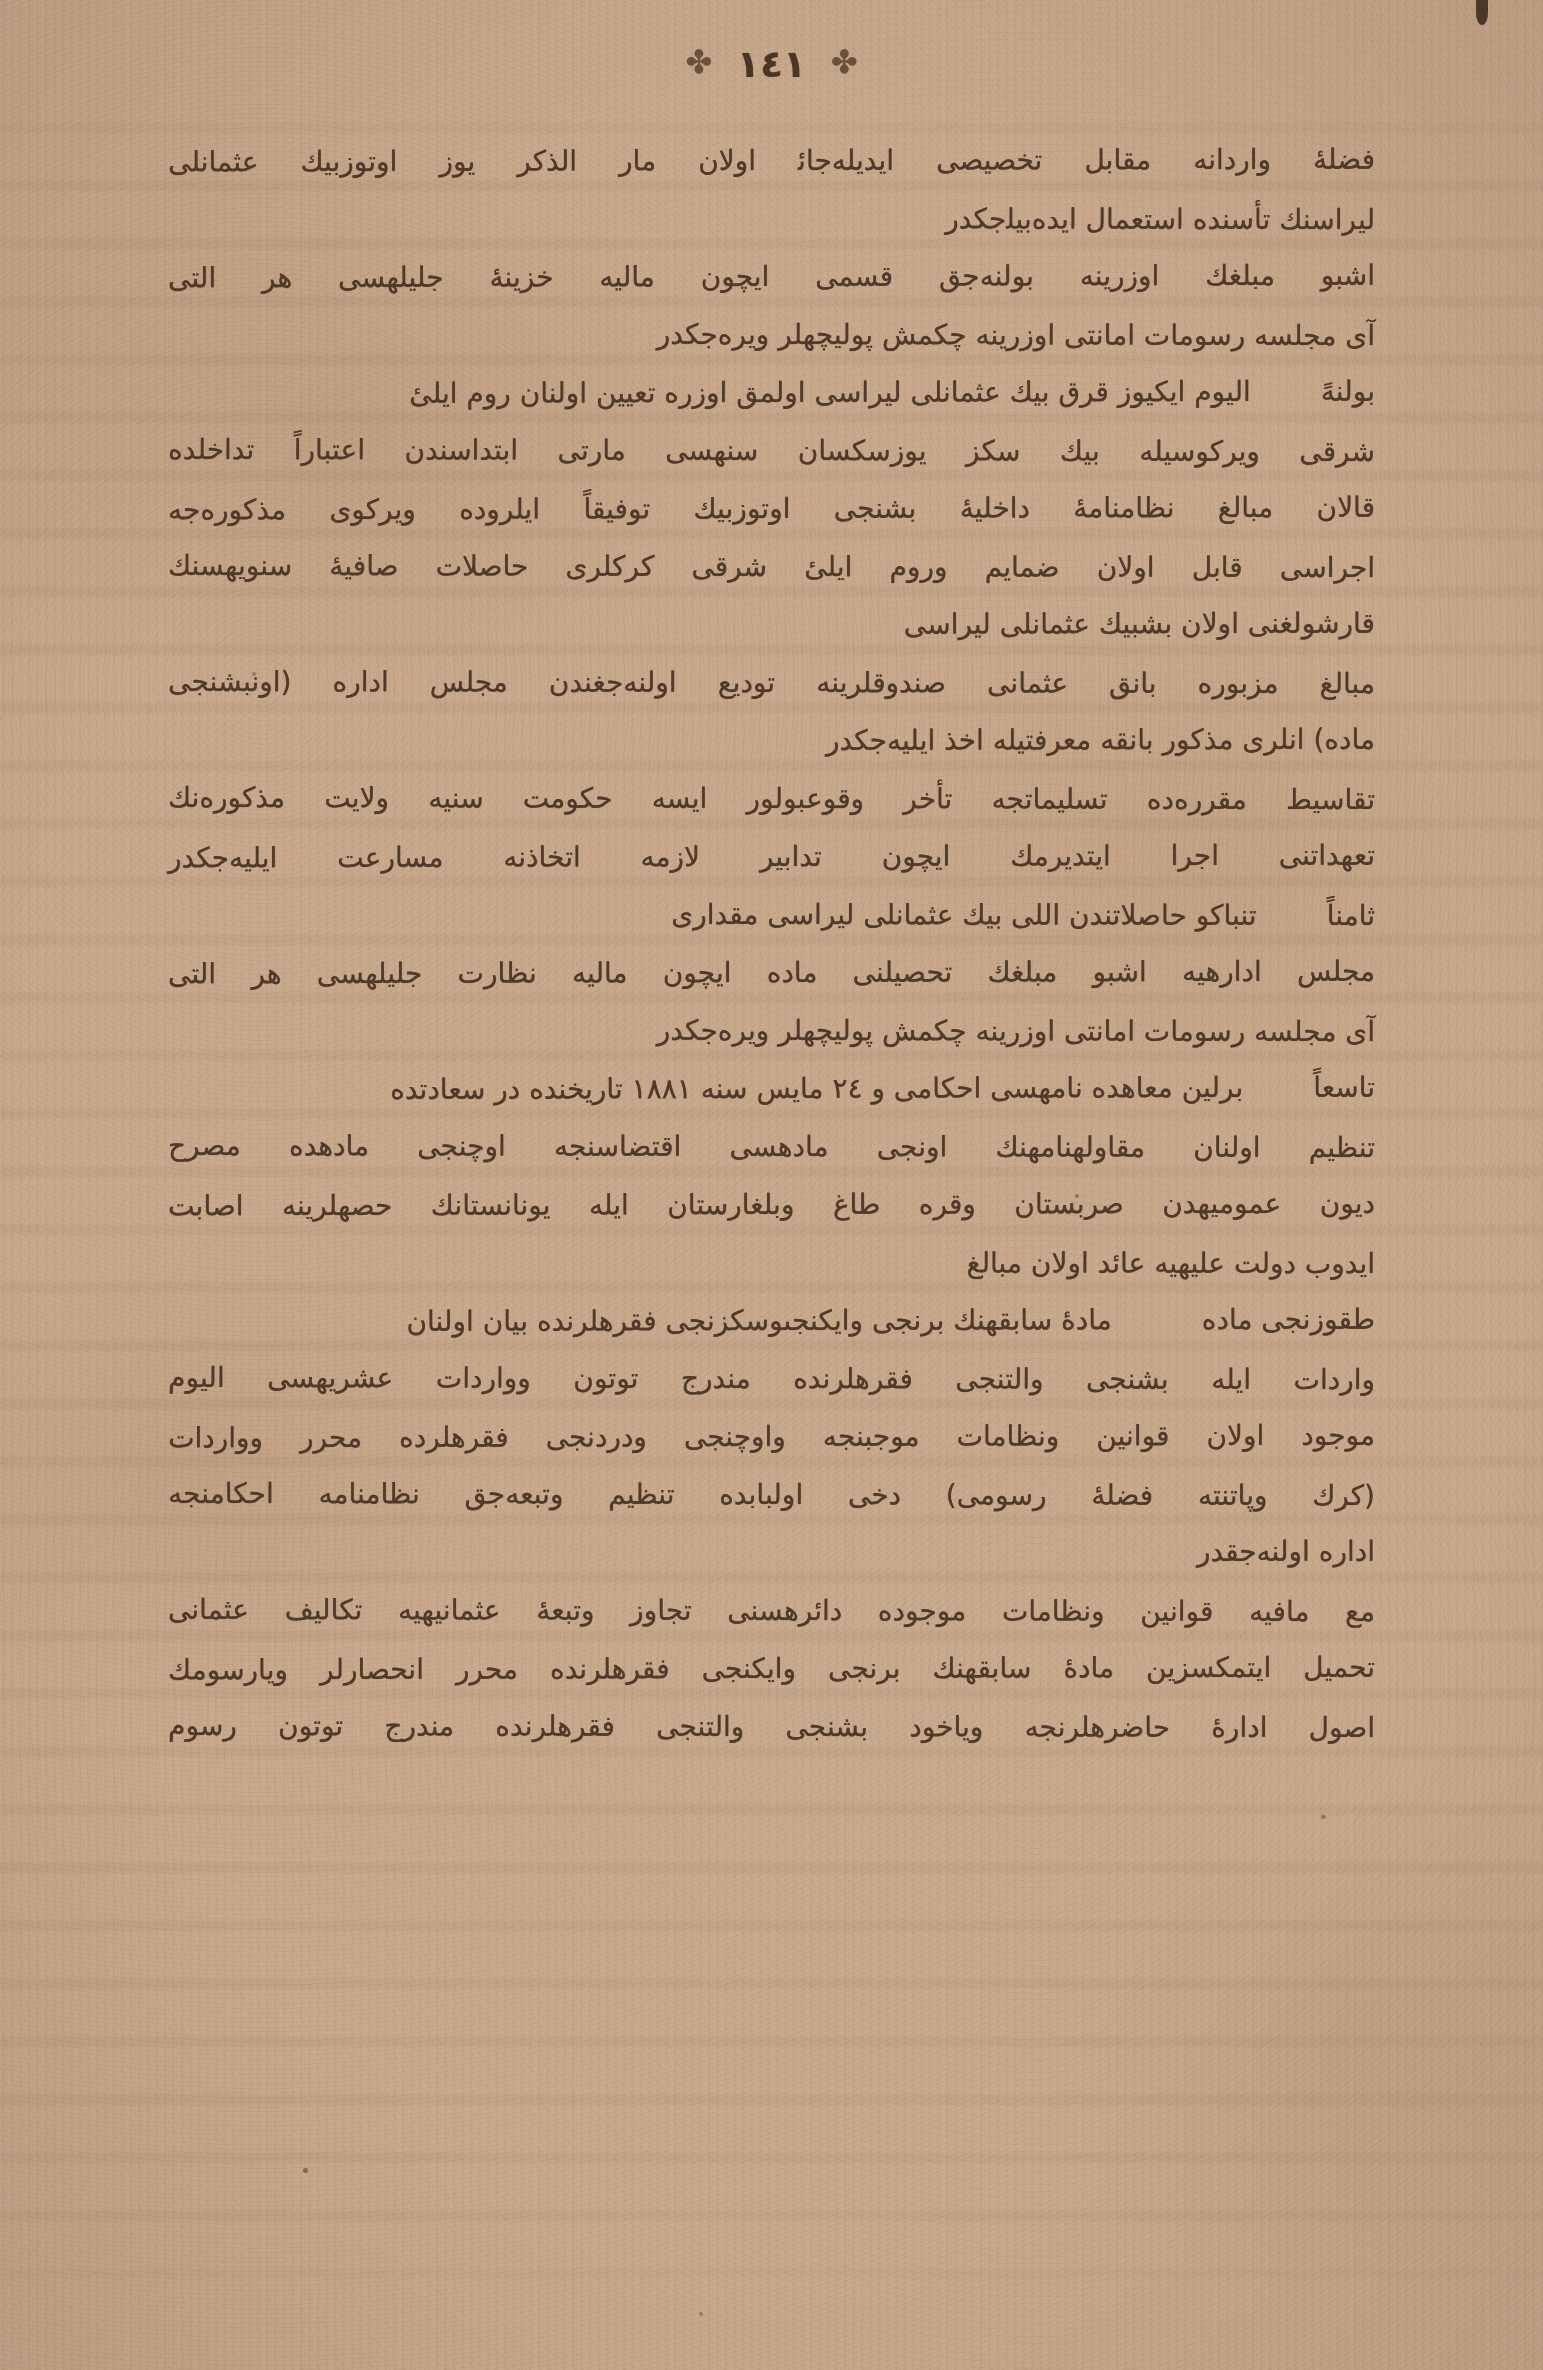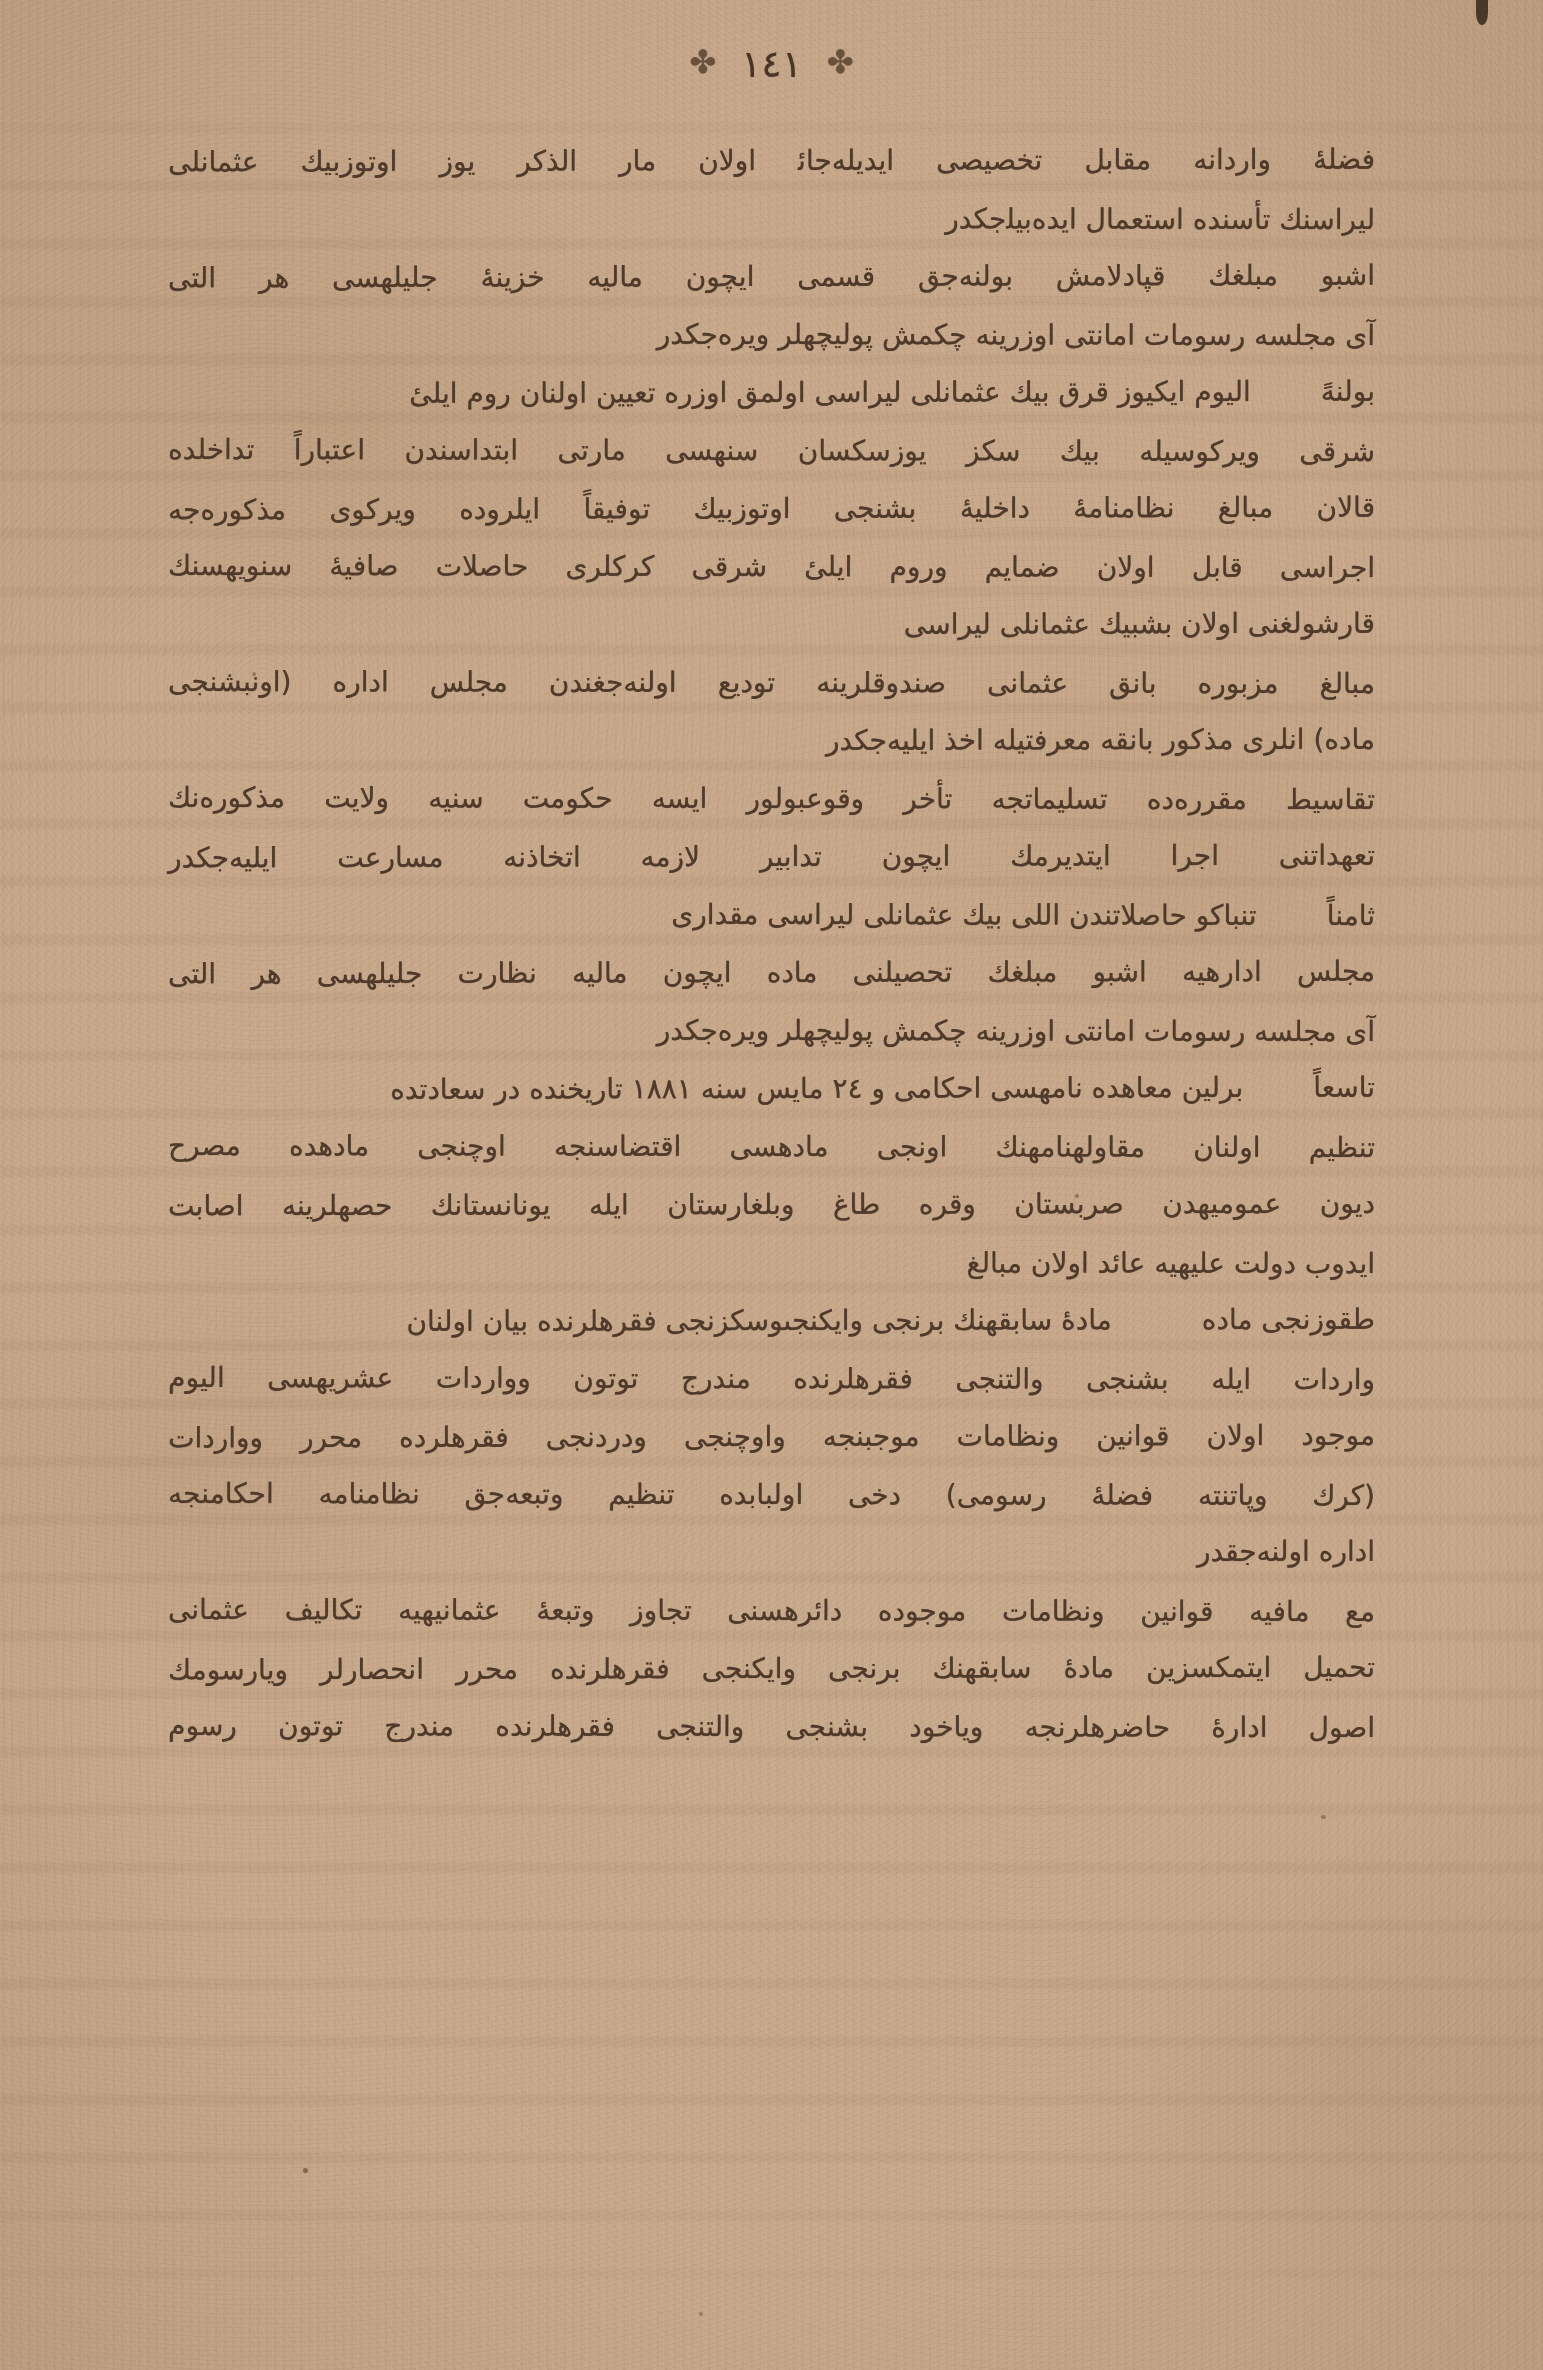--- a/index.html
+++ b/index.html
@@ -78,20 +78,21 @@
   }
   .ornament.right { transform: translateY(-1.9px) scaleX(-1); }
   .folio {
     font-family: "DejaVu Sans", "Liberation Sans", sans-serif;
     font-size: 38px;
     line-height: 1;
     color: #4a3526;
     direction: rtl;
     letter-spacing: 1.9px;
     text-shadow: 0 0 1.1px rgba(74,53,38,0.5);
+    font-weight: bold;
   }
 
   
   .textblock {
     position: absolute;
     top: 132px;
     right: 168px;
     left: 168px;
     direction: rtl;
     text-align: justify;
@@ -196,21 +197,21 @@
         <span>الذكر</span>
         <span>يوز</span>
         <span>اوتوزبيك</span>
         <span>عثمانلى</span>
       </div>
       <div class="line slight-skew-b cont-lg"><span>ليراسنك تأسنده استعمال ايدﻩﺑﻴﻠﺟﻜﺪر</span></div>
       <div class="line slight-skew-a full">
         <span style="display: contents;"></span>
         <span>اشبو</span>
         <span>مبلغك</span>
-        <span>قپادلامش</span>
+        <span>اوزرينه</span>
         <span>بولنه‌جق</span>
         <span>قسمى</span>
         <span>ايچون</span>
         <span>ماليه</span>
         <span>خزينهٔ</span>
         <span>جليلهسى</span>
         <span>هر</span>
         <span>التى</span>
       </div>
       <div class="line slight-skew-b cont-md"><span>آى مجلسه رسومات امانتى اوزرينه چكمش پوليچهلر ويره‌جكدر</span></div>

